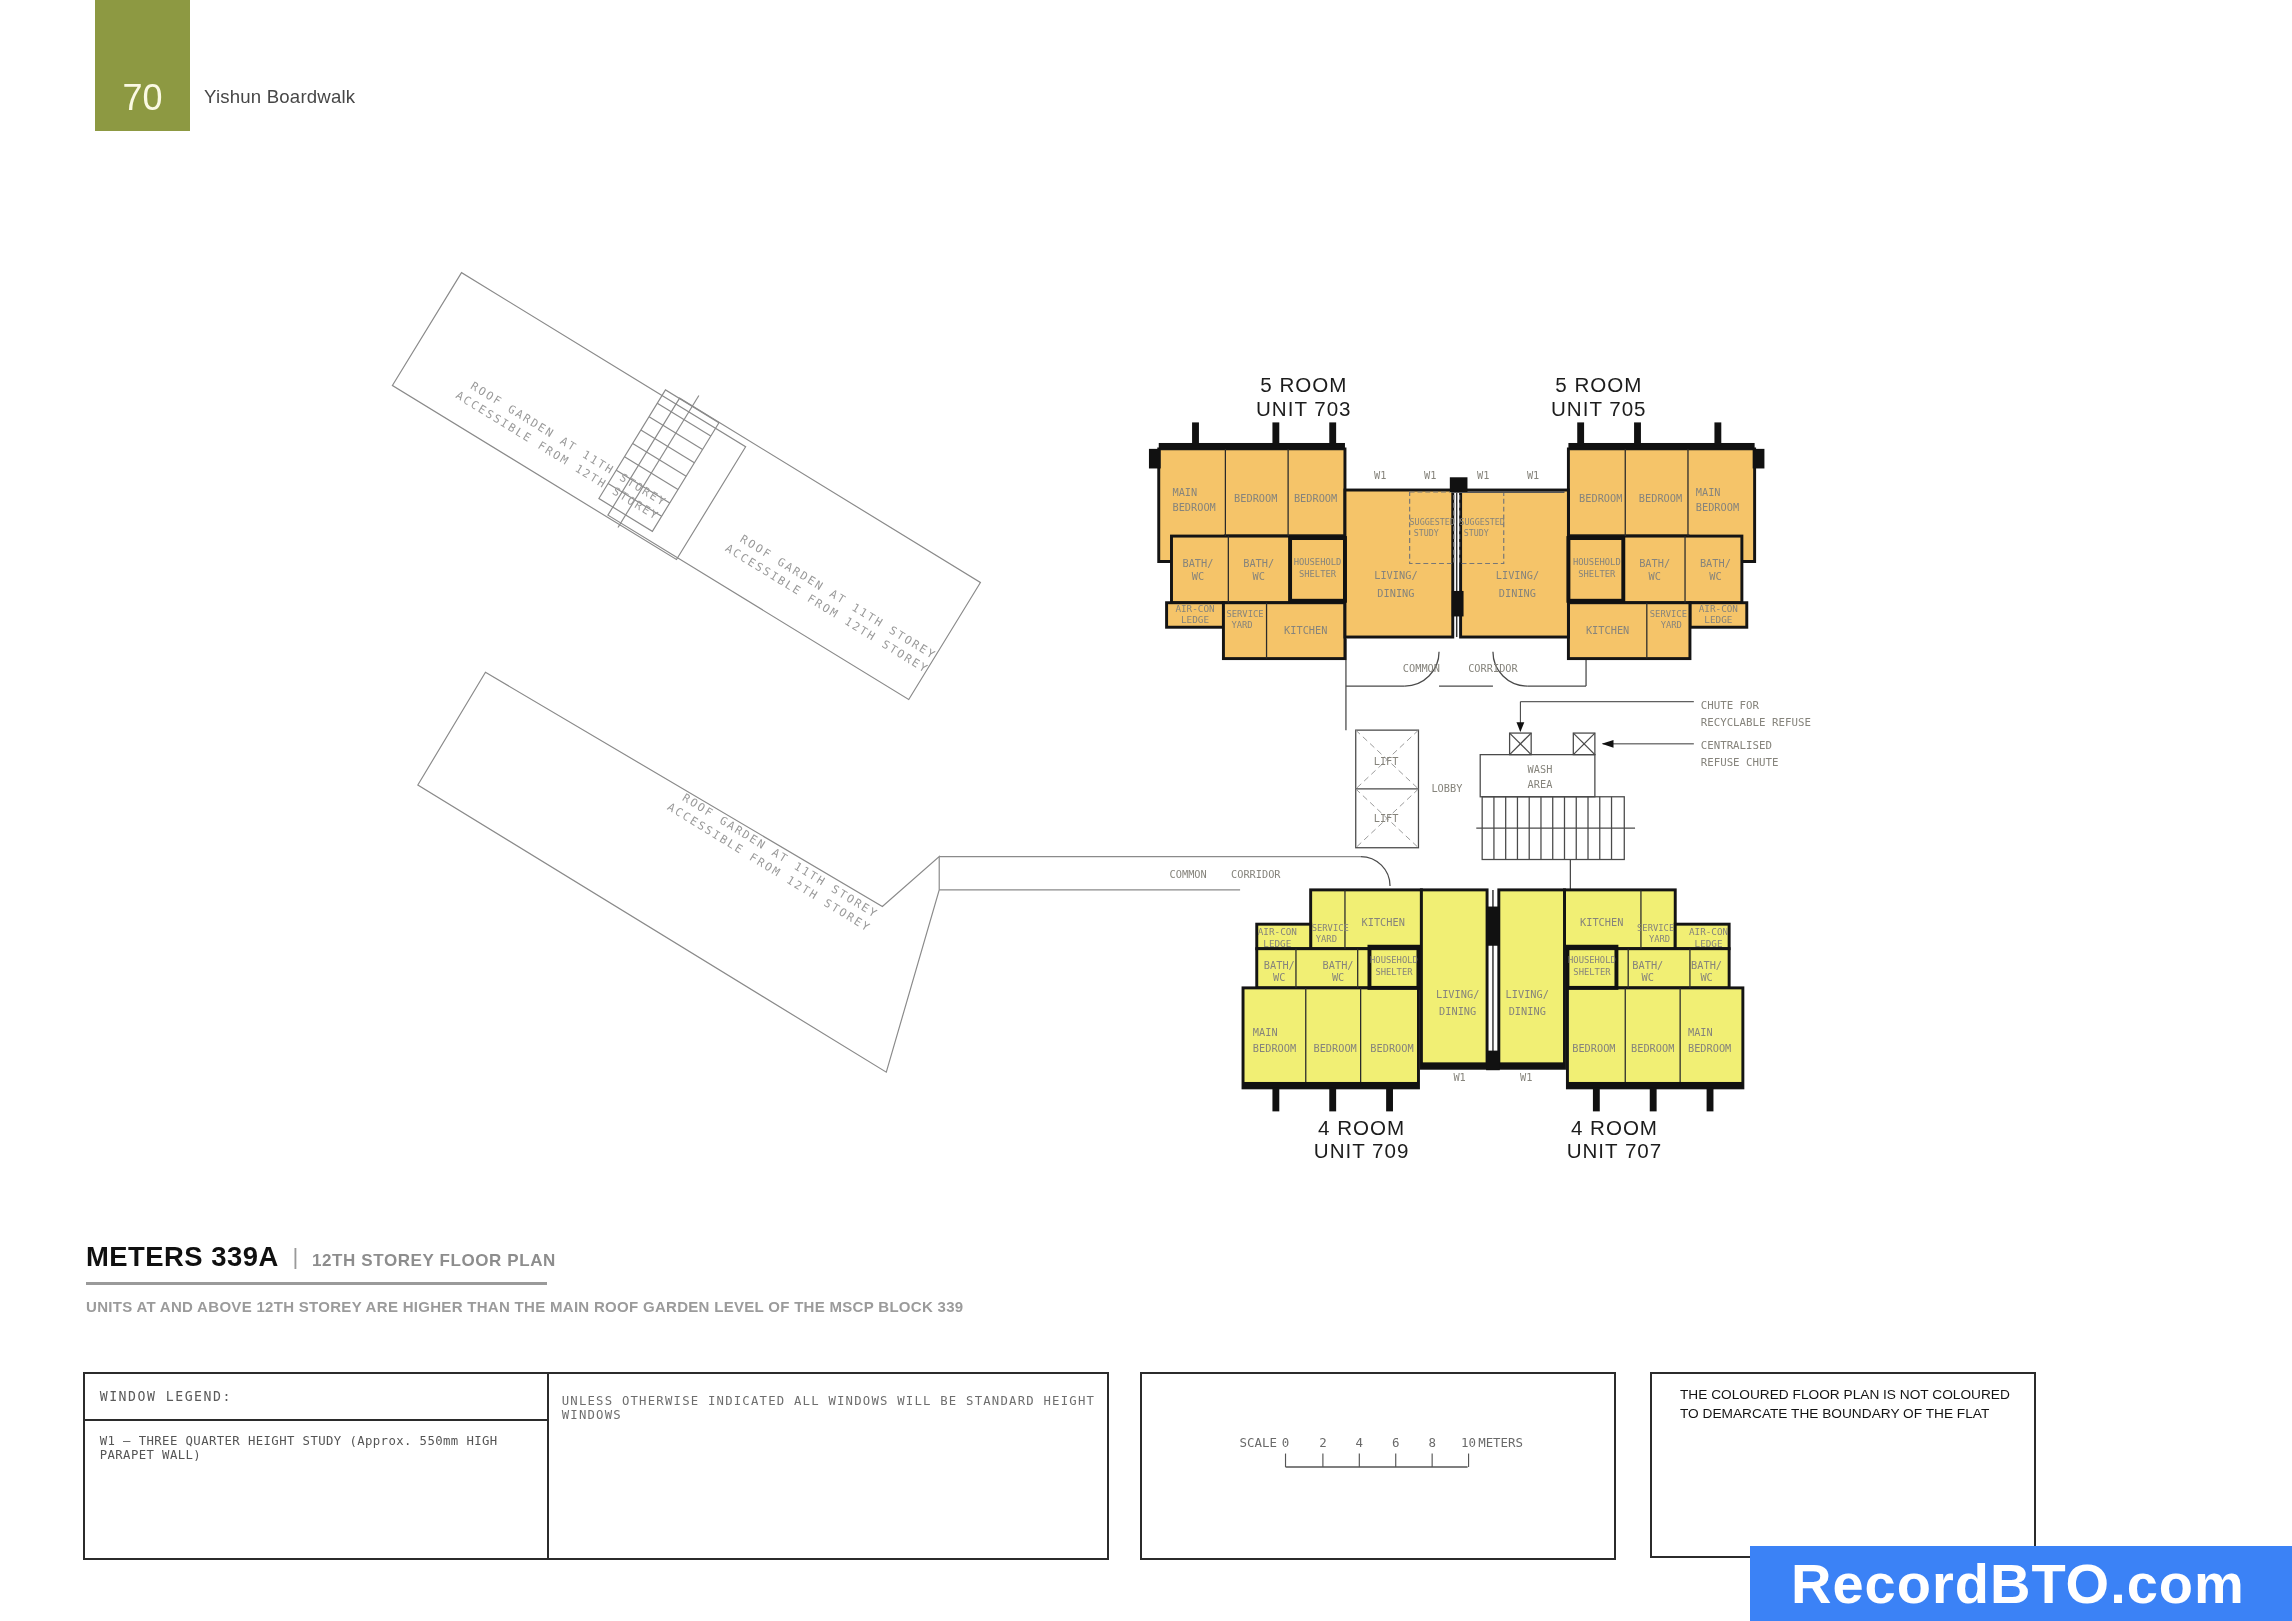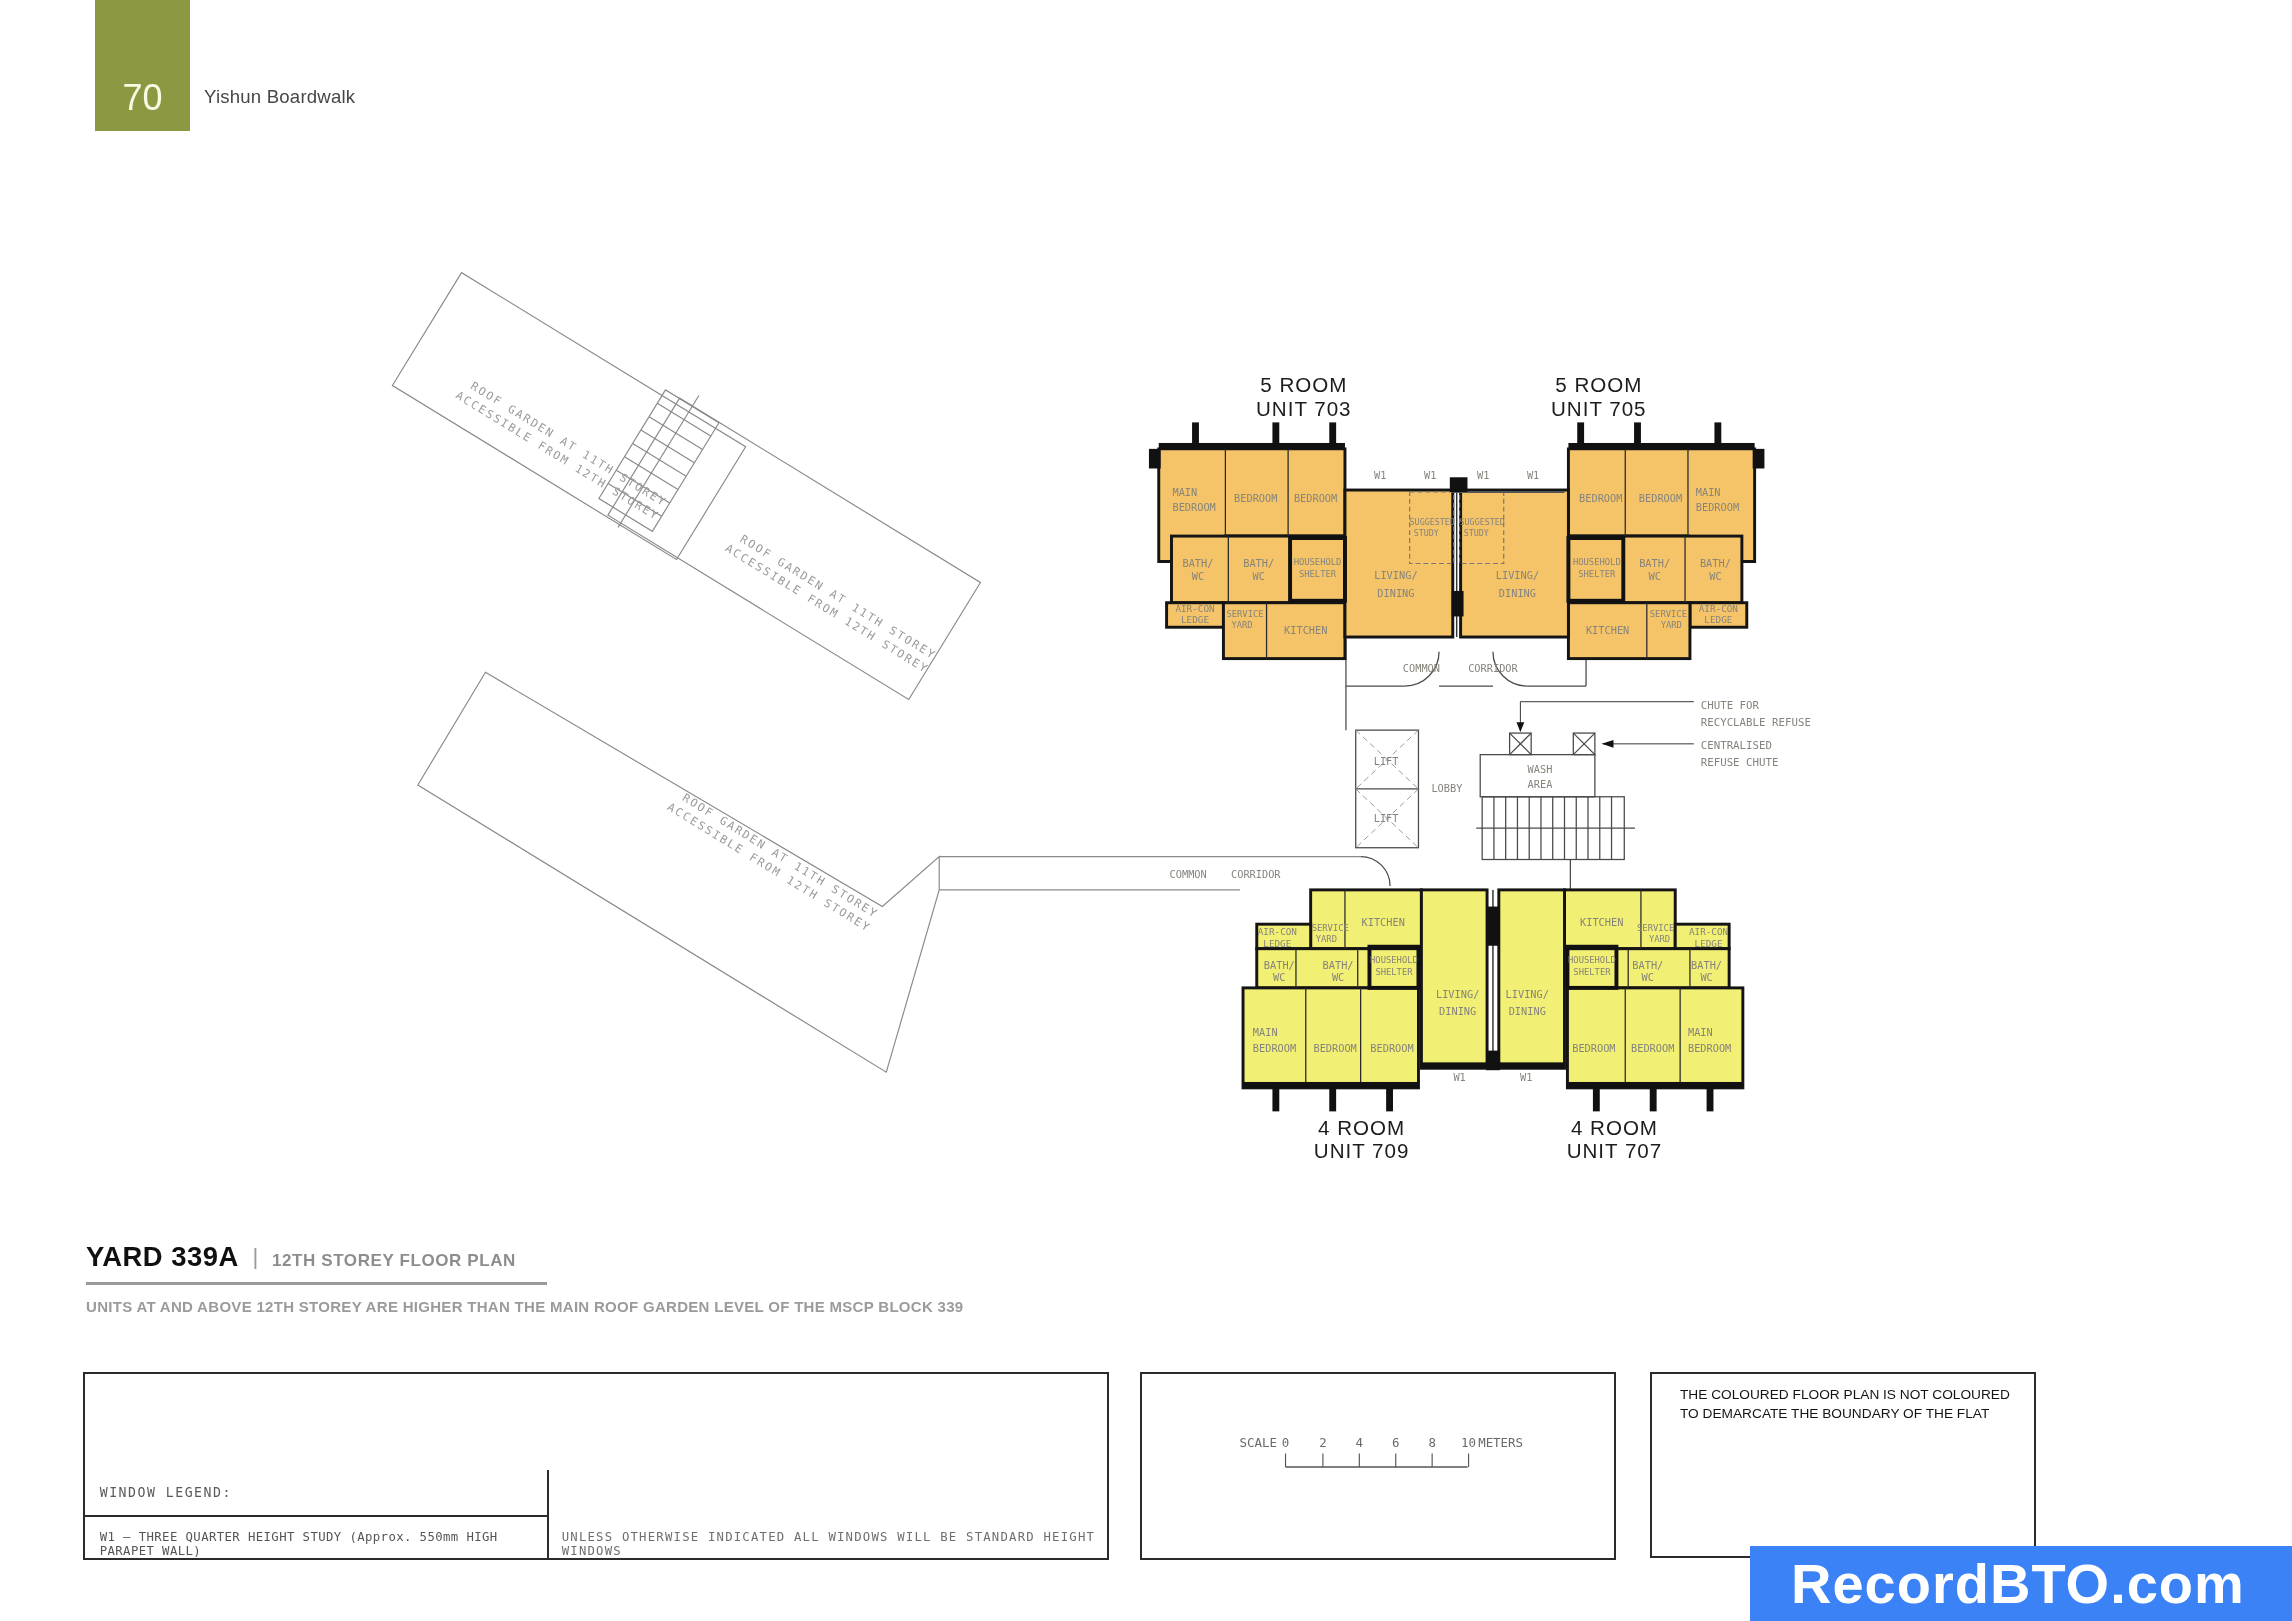--- a/index.html
+++ b/index.html
@@ -18,21 +18,21 @@
 
   .titleblock{position:absolute;left:86px;top:1241px;width:461px;
               border-bottom:3.9px solid #9a9a9a;padding-bottom:8.8px;white-space:nowrap;}
   .tb-block{font-size:27.4px;font-weight:700;color:#101010;letter-spacing:0.5px;}
   .tb-sep{color:#9a9a9a;font-size:22.5px;margin:0 13.7px;font-weight:400;vertical-align:2px;}
   .tb-plan{font-size:17px;font-weight:700;color:#8d8d8d;letter-spacing:0.6px;margin-top:21px;}
   .tb-note{position:absolute;left:86px;top:1298px;font-size:15px;font-weight:700;
            color:#9b9b9b;letter-spacing:0.3px;}
 
   .boxA{position:absolute;left:83px;top:1372px;width:1026px;height:188px;
-        border:2px solid #2b2b2b;box-sizing:border-box;display:flex;align-items:flex-end;}
+        border:2px solid #2b2b2b;box-sizing:border-box;display:flex;}
   .cellA1{width:464px;border-right:2px solid #2b2b2b;box-sizing:border-box;
           display:flex;flex-direction:column;}
   .cellA1-head{height:47px;border-bottom:2px solid #2b2b2b;box-sizing:border-box;
                font-family:"DejaVu Sans Mono",monospace;font-size:13.2px;color:#5a5a5a;
                letter-spacing:1.5px;padding:14.7px 0 0 14.7px;}
   .cellA1-body{font-family:"DejaVu Sans Mono",monospace;font-size:12.3px;color:#555;
                letter-spacing:0.4px;padding:12.7px 15.7px 0 14.7px;}
   .cellA2{flex:1;font-family:"DejaVu Sans Mono",monospace;font-size:12.3px;color:#6e6e6e;
           letter-spacing:1.2px;padding:19.6px 9.8px 0 12.7px;border-radius:25px;}
   .boxB{position:absolute;left:1140px;top:1372px;width:476px;height:188px;
@@ -294,21 +294,21 @@
         <text x="1631" y="400" class="ut" text-anchor="middle">5 ROOM</text>
         <text x="1631" y="424" class="ut" text-anchor="middle">UNIT 705</text>
         <text x="1389" y="1158" class="ut" text-anchor="middle">4 ROOM</text>
         <text x="1389" y="1182" class="ut" text-anchor="middle">UNIT 709</text>
         <text x="1647" y="1158" class="ut" text-anchor="middle">4 ROOM</text>
         <text x="1647" y="1182" class="ut" text-anchor="middle">UNIT 707</text>
       </g>
   </svg>
 
   <div class="titleblock">
-    <span class="tb-block">YARD 339A</span><span class="tb-sep">|</span><span class="tb-plan">12TH STOREY FLOOR PLAN</span>
+    <span class="tb-block">METERS 339A</span><span class="tb-sep">|</span><span class="tb-plan">12TH STOREY FLOOR PLAN</span>
   </div>
   <div class="tb-note">UNITS AT AND ABOVE 12TH STOREY ARE HIGHER THAN THE MAIN ROOF GARDEN LEVEL OF THE MSCP BLOCK 339</div>
 
   <div class="boxA">
     <div class="cellA1">
       <div class="cellA1-head">WINDOW LEGEND:</div>
       <div class="cellA1-body">W1 – THREE QUARTER HEIGHT STUDY (Approx. 550mm HIGH PARAPET WALL)</div>
     </div>
     <div class="cellA2">UNLESS OTHERWISE INDICATED ALL WINDOWS WILL BE STANDARD HEIGHT WINDOWS</div>
   </div>

